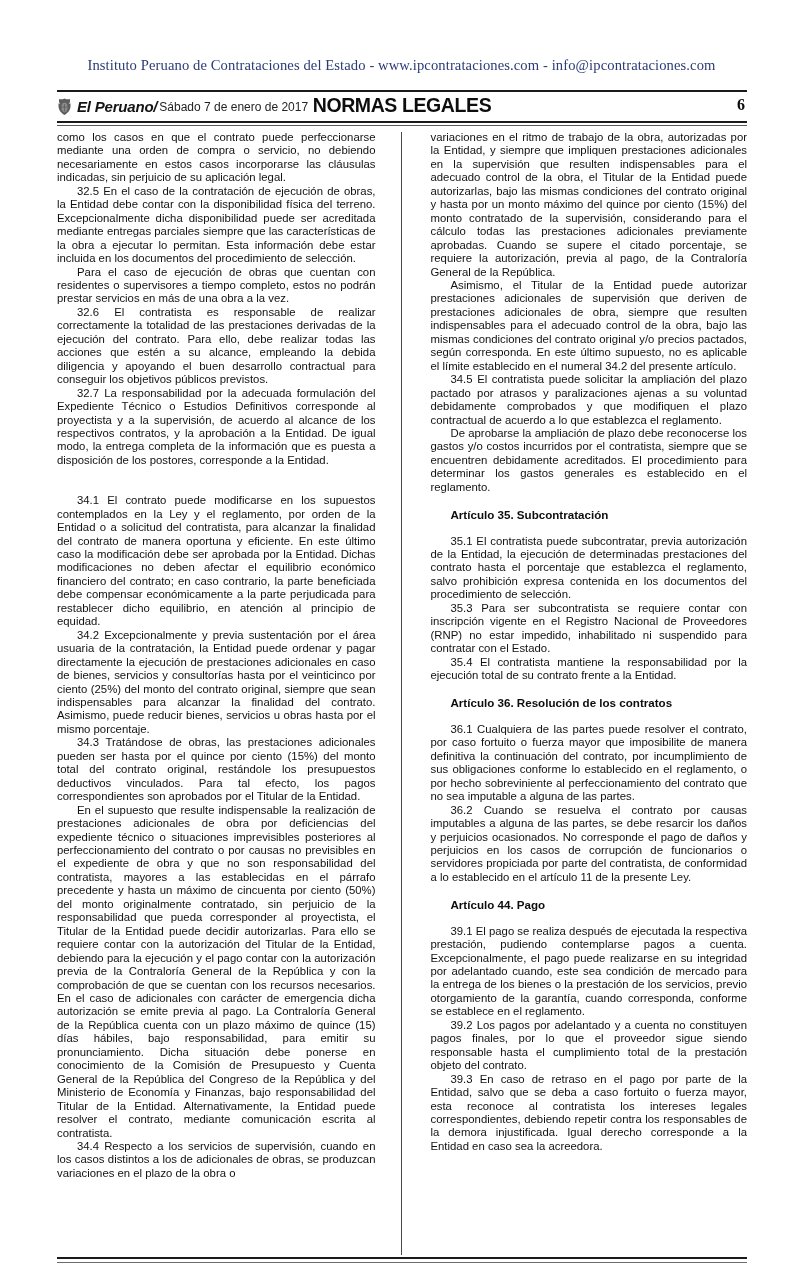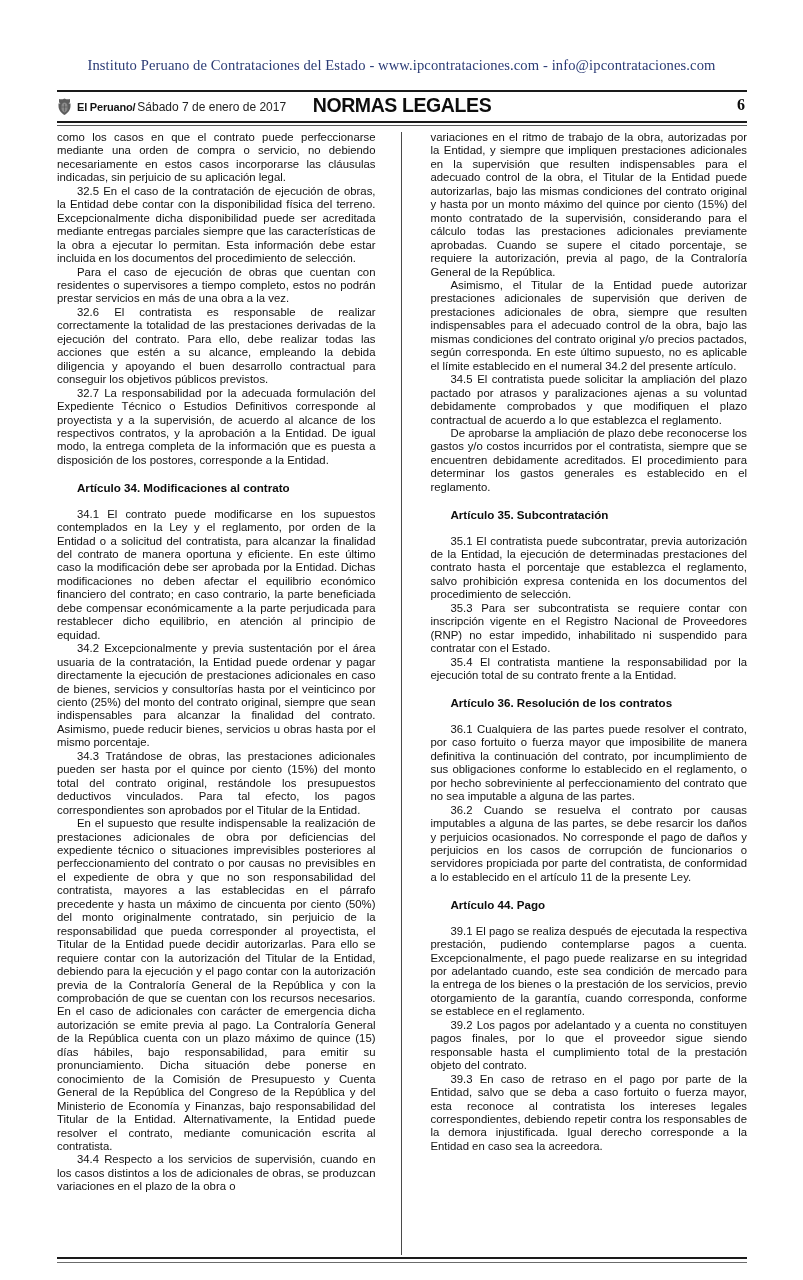--- a/index.html
+++ b/index.html
@@ -81,25 +81,26 @@
   }
   .crest {
     width: 15px;
     height: 18px;
     margin-right: 5px;
     flex: 0 0 auto;
     display: block;
   }
   .brand {
     font-family: "Liberation Sans", sans-serif;
-    font-size: 11px;
+    font-size: 15px;
     font-weight: bold;
     color: #141414;
     letter-spacing: -0.2px;
     white-space: nowrap;
+    font-style: italic;
   }
   .brand-slash {
     font-weight: bold;
     color: #141414;
   }
   .issue-date {
     font-family: "Liberation Sans", sans-serif;
     font-size: 12px;
     font-weight: normal;
     color: #232323;
@@ -214,21 +215,20 @@
   </div>
 
   <div class="columns">
     <div class="col col-left" id="col-left">
         <p class="body noindent">como los casos en que el contrato puede perfeccionarse mediante una orden de compra o servicio, no debiendo necesariamente en estos casos incorporarse las cláusulas indicadas, sin perjuicio de su aplicación legal.</p>
         <p class="body indent">32.5 En el caso de la contratación de ejecución de obras, la Entidad debe contar con la disponibilidad física del terreno. Excepcionalmente dicha disponibilidad puede ser acreditada mediante entregas parciales siempre que las características de la obra a ejecutar lo permitan. Esta información debe estar incluida en los documentos del procedimiento de selección.</p>
         <p class="body indent">Para el caso de ejecución de obras que cuentan con residentes o supervisores a tiempo completo, estos no podrán prestar servicios en más de una obra a la vez.</p>
         <p class="body indent">32.6 El contratista es responsable de realizar correctamente la totalidad de las prestaciones derivadas de la ejecución del contrato. Para ello, debe realizar todas las acciones que estén a su alcance, empleando la debida diligencia y apoyando el buen desarrollo contractual para conseguir los objetivos públicos previstos.</p>
         <p class="body indent">32.7 La responsabilidad por la adecuada formulación del Expediente Técnico o Estudios Definitivos corresponde al proyectista y a la supervisión, de acuerdo al alcance de los respectivos contratos, y la aprobación a la Entidad. De igual modo, la entrega completa de la información que es puesta a disposición de los postores, corresponde a la Entidad.</p>
         <div class="gap-before-head"></div>
-        <h2 class="article">Artículo 34. Modificaciones al contrato</h2>
         <div class="gap-after-head"></div>
         <p class="body indent">34.1 El contrato puede modificarse en los supuestos contemplados en la Ley y el reglamento, por orden de la Entidad o a solicitud del contratista, para alcanzar la finalidad del contrato de manera oportuna y eficiente. En este último caso la modificación debe ser aprobada por la Entidad. Dichas modificaciones no deben afectar el equilibrio económico financiero del contrato; en caso contrario, la parte beneficiada debe compensar económicamente a la parte perjudicada para restablecer dicho equilibrio, en atención al principio de equidad.</p>
         <p class="body indent">34.2 Excepcionalmente y previa sustentación por el área usuaria de la contratación, la Entidad puede ordenar y pagar directamente la ejecución de prestaciones adicionales en caso de bienes, servicios y consultorías hasta por el veinticinco por ciento (25%) del monto del contrato original, siempre que sean indispensables para alcanzar la finalidad del contrato. Asimismo, puede reducir bienes, servicios u obras hasta por el mismo porcentaje.</p>
         <p class="body indent">34.3 Tratándose de obras, las prestaciones adicionales pueden ser hasta por el quince por ciento (15%) del monto total del contrato original, restándole los presupuestos deductivos vinculados. Para tal efecto, los pagos correspondientes son aprobados por el Titular de la Entidad.</p>
         <p class="body indent">En el supuesto que resulte indispensable la realización de prestaciones adicionales de obra por deficiencias del expediente técnico o situaciones imprevisibles posteriores al perfeccionamiento del contrato o por causas no previsibles en el expediente de obra y que no son responsabilidad del contratista, mayores a las establecidas en el párrafo precedente y hasta un máximo de cincuenta por ciento (50%) del monto originalmente contratado, sin perjuicio de la responsabilidad que pueda corresponder al proyectista, el Titular de la Entidad puede decidir autorizarlas. Para ello se requiere contar con la autorización del Titular de la Entidad, debiendo para la ejecución y el pago contar con la autorización previa de la Contraloría General de la República y con la comprobación de que se cuentan con los recursos necesarios. En el caso de adicionales con carácter de emergencia dicha autorización se emite previa al pago. La Contraloría General de la República cuenta con un plazo máximo de quince (15) días hábiles, bajo responsabilidad, para emitir su pronunciamiento. Dicha situación debe ponerse en conocimiento de la Comisión de Presupuesto y Cuenta General de la República del Congreso de la República y del Ministerio de Economía y Finanzas, bajo responsabilidad del Titular de la Entidad. Alternativamente, la Entidad puede resolver el contrato, mediante comunicación escrita al contratista.</p>
         <p class="body indent">34.4 Respecto a los servicios de supervisión, cuando en los casos distintos a los de adicionales de obras, se produzcan variaciones en el plazo de la obra o</p>
       </div>
     <div class="col-divider"></div>
     <div class="col col-right" id="col-right">
         <p class="body noindent">variaciones en el ritmo de trabajo de la obra, autorizadas por la Entidad, y siempre que impliquen prestaciones adicionales en la supervisión que resulten indispensables para el adecuado control de la obra, el Titular de la Entidad puede autorizarlas, bajo las mismas condiciones del contrato original y hasta por un monto máximo del quince por ciento (15%) del monto contratado de la supervisión, considerando para el cálculo todas las prestaciones adicionales previamente aprobadas. Cuando se supere el citado porcentaje, se requiere la autorización, previa al pago, de la Contraloría General de la República.</p>

